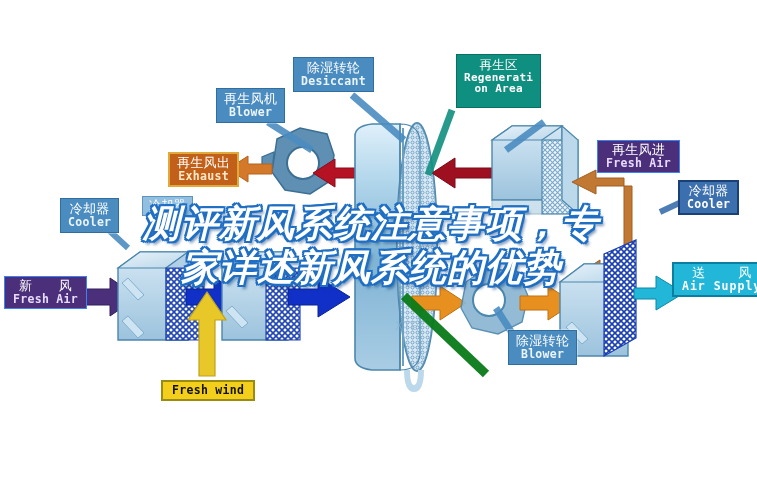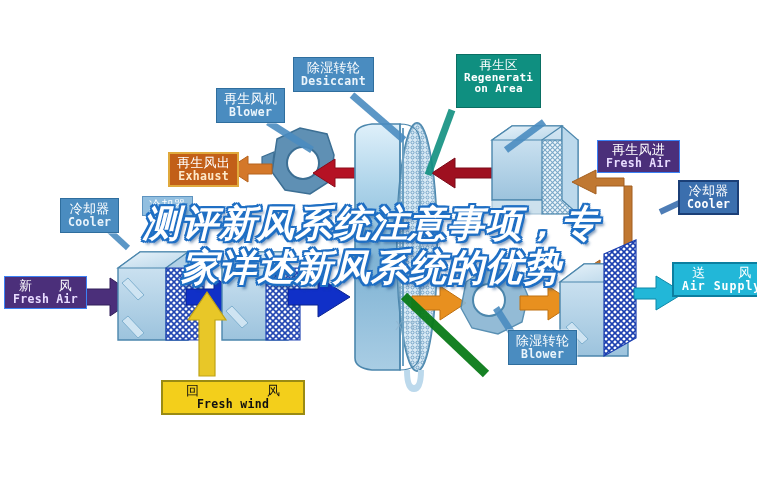--- a/index.html
+++ b/index.html
@@ -369,21 +369,20 @@
   <div class="label lb-faded" style="left:142px; top:196px;">
     <span class="cn">冷却器</span>
   </div>
 
   <div class="label lb-purple" style="left:4px; top:276px;">
     <span class="cn">新　　风</span>
     <span class="en">Fresh Air</span>
   </div>
 
   <div class="label lb-yellow" style="left:161px; top:380px;">
-    <span class="cn">回　　风</span>
     <span class="en">Fresh wind</span>
   </div>
 
   <div class="label lb-blue" style="left:508px; top:330px;">
     <span class="cn">除湿转轮</span>
     <span class="en">Blower</span>
   </div>
 
 
   <div class="label lb-cyan" style="left:672px; top:262px;">

